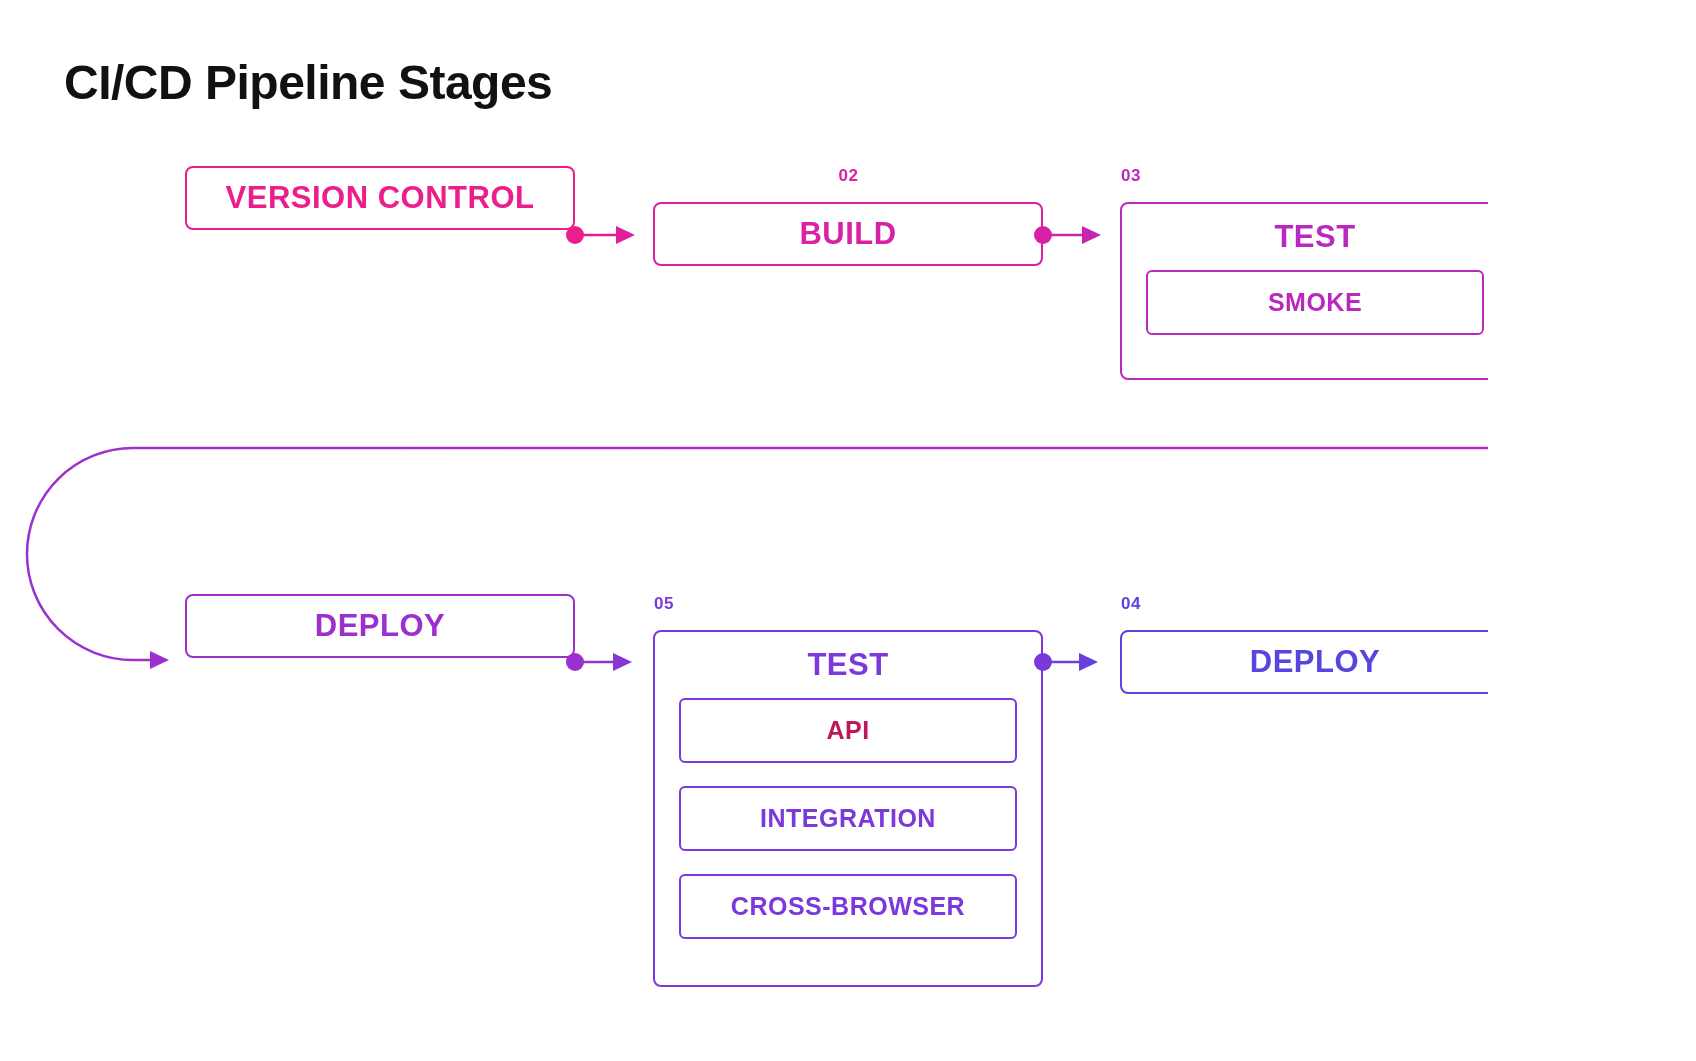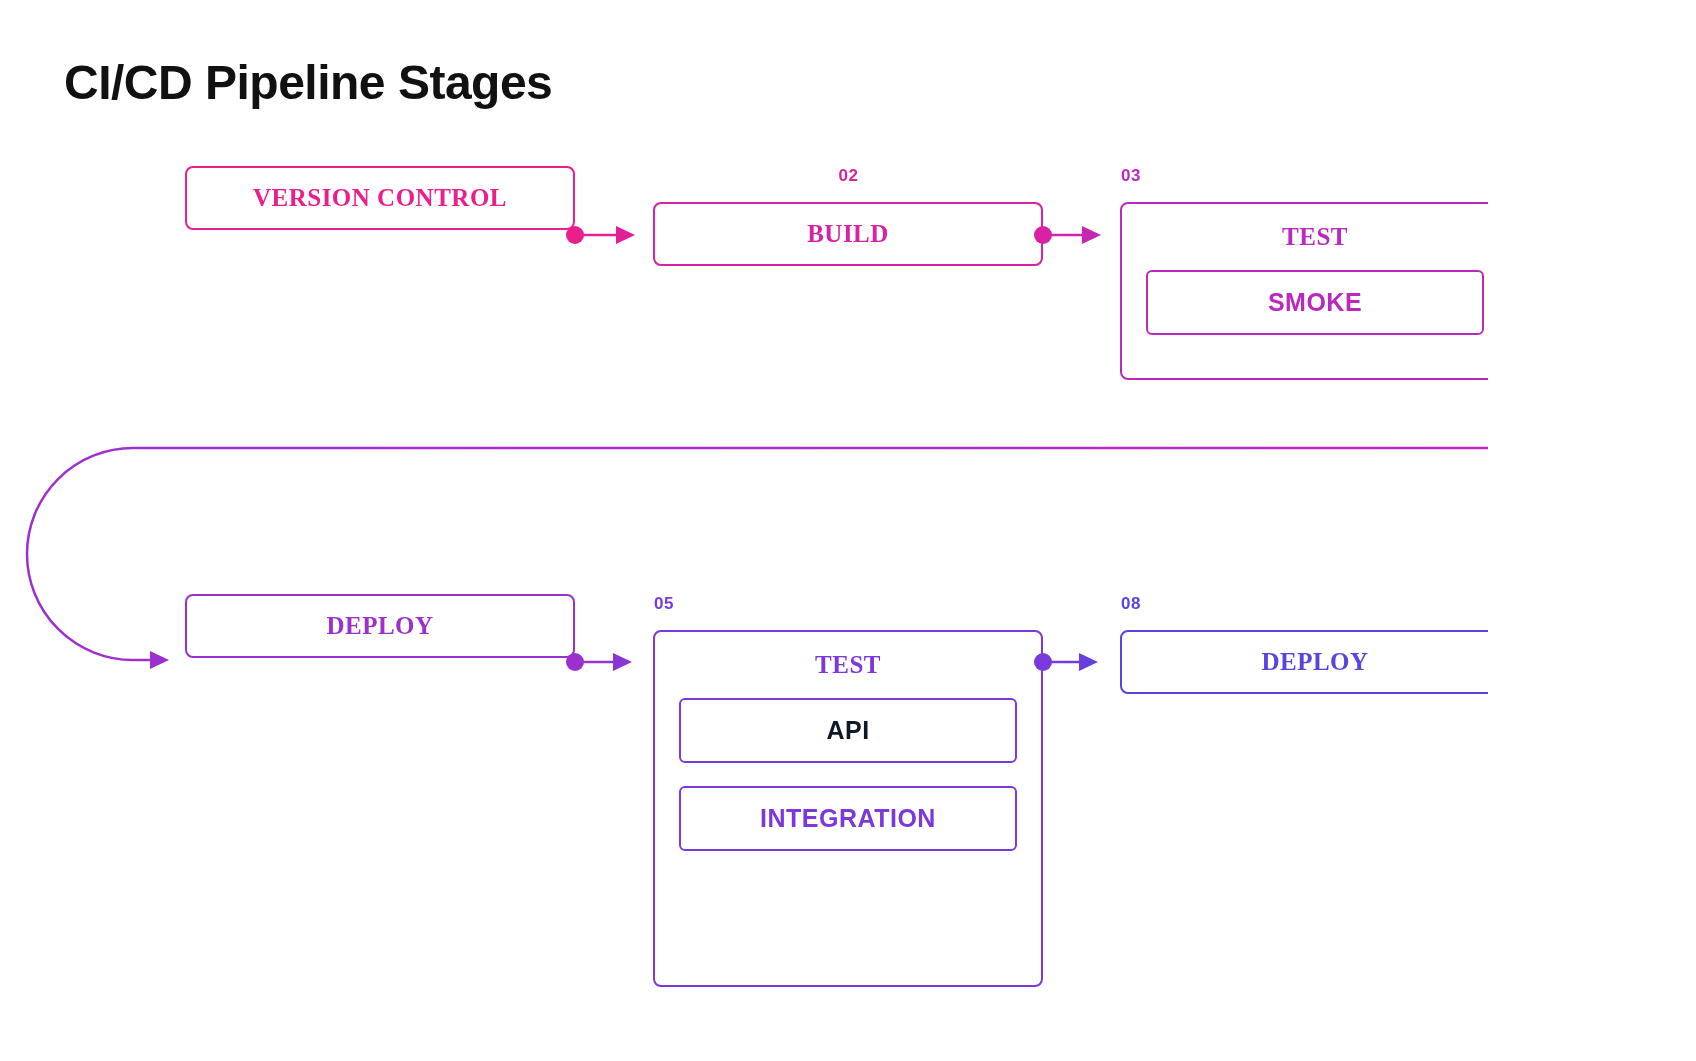--- a/index.html
+++ b/index.html
@@ -23,21 +23,21 @@
     font-size:17px;line-height:20px;font-weight:700;letter-spacing:0.5px;margin:0 0 16px 1px;
   }
   .stage-box{
     box-sizing:border-box;width:390px;background:#ffffff;
     border:2.5px solid #999;border-radius:8px;
   }
   .stage-box.plain{height:64px;display:flex;align-items:center;justify-content:center;}
   .stage-box.tall3{height:178px;}
   .stage-box.tall5{height:357px;}
   .stage-title-row{height:66px;display:flex;align-items:center;justify-content:center;}
-  .stage-label{font-size:25px;font-weight:700;letter-spacing:0.5px;font-family:Liberation Serif, serif;}
+  .stage-label{font-size:31px;font-weight:700;letter-spacing:0.5px;}
   .sub-box{
     box-sizing:border-box;height:65px;margin:23px 24px 0;
     border:2.5px solid #999;border-radius:6px;
     display:flex;align-items:center;justify-content:center;
     font-size:25px;font-weight:700;letter-spacing:0.5px;background:#ffffff;
   }
   .sub-box.first{margin-top:0;}
 </style>
 </head>
 <body>
@@ -74,27 +74,28 @@
       <span class="stage-label" style="color: rgb(156, 48, 206);">DEPLOY</span>
     </div>
   </div>
 
   <div class="stage s5">
     <div class="stage-number" style="color: rgb(123, 57, 219);">05</div>
     <div class="stage-box tall5" style="border-color: rgb(123, 57, 219);">
       <div class="stage-title-row">
         <span class="stage-label" style="color: rgb(123, 57, 219);">TEST</span>
       </div>
-      <div class="sub-box first" style="border-color: rgb(123, 57, 219); color: #0f172a;">API</div>
+      <div class="sub-box first" style="border-color: rgb(123, 57, 219); color: #be185d;">API</div>
       <div class="sub-box" style="border-color: rgb(123, 57, 219); color: rgb(123, 57, 219);">INTEGRATION</div>
+      <div class="sub-box" style="border-color: rgb(123, 57, 219); color: rgb(123, 57, 219);">CROSS-BROWSER</div>
     </div>
   </div>
 
   <div class="stage s6">
-    <div class="stage-number" style="color: rgb(86, 69, 222);">08</div>
+    <div class="stage-number" style="color: rgb(86, 69, 222);">04</div>
     <div class="stage-box plain" style="border-color: rgb(86, 69, 222);">
       <span class="stage-label" style="color: rgb(86, 69, 222);">DEPLOY</span>
     </div>
   </div>
 
   <svg class="svg-layer" viewBox="0 0 1696 1061" xmlns="http://www.w3.org/2000/svg">
     <defs>
       <linearGradient id="g12" gradientUnits="userSpaceOnUse" x1="575" y1="0" x2="653" y2="0">
         <stop offset="0" style="stop-color: rgb(235, 30, 140);"></stop>
         <stop offset="1" style="stop-color: rgb(217, 33, 163);"></stop>

